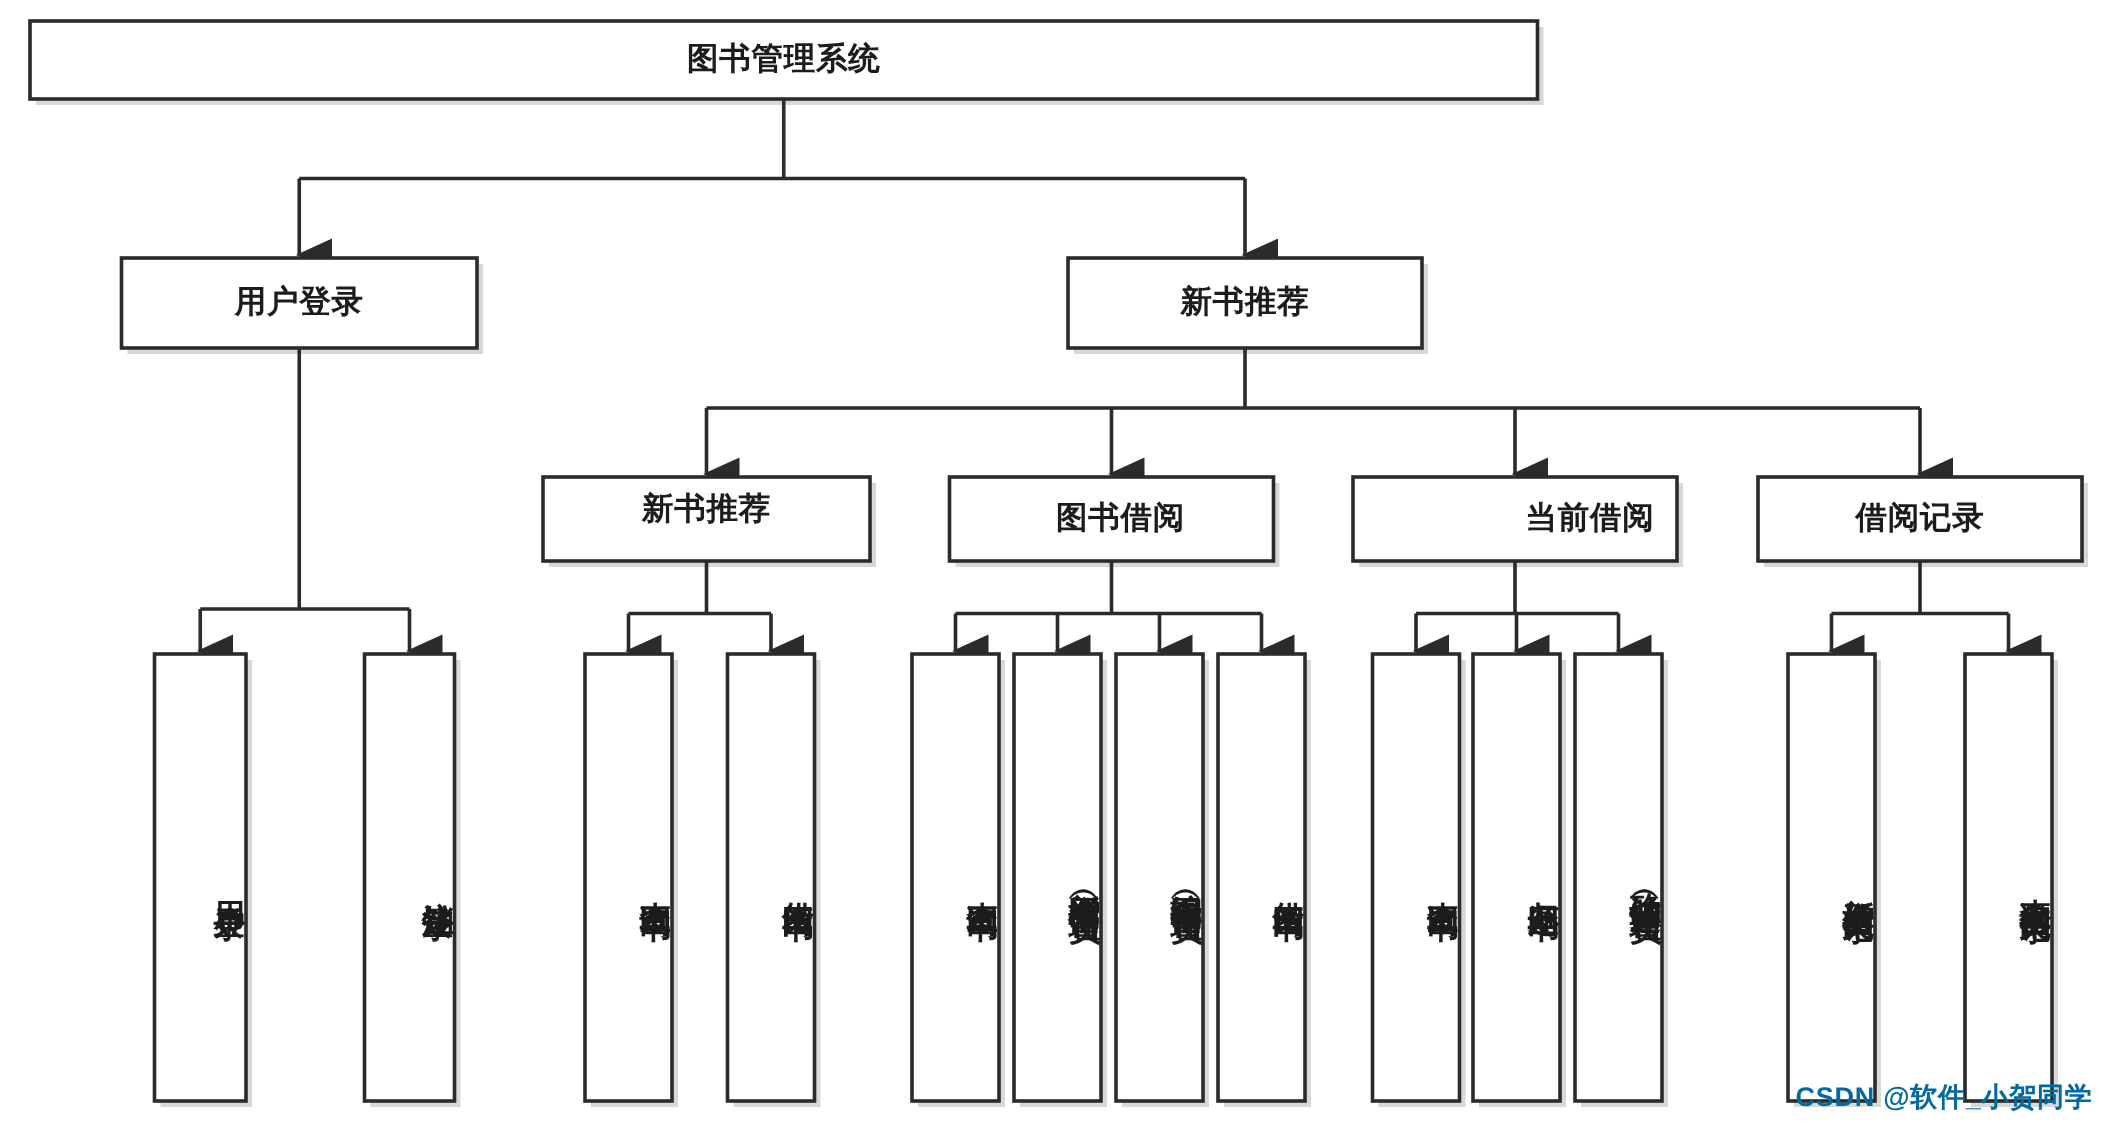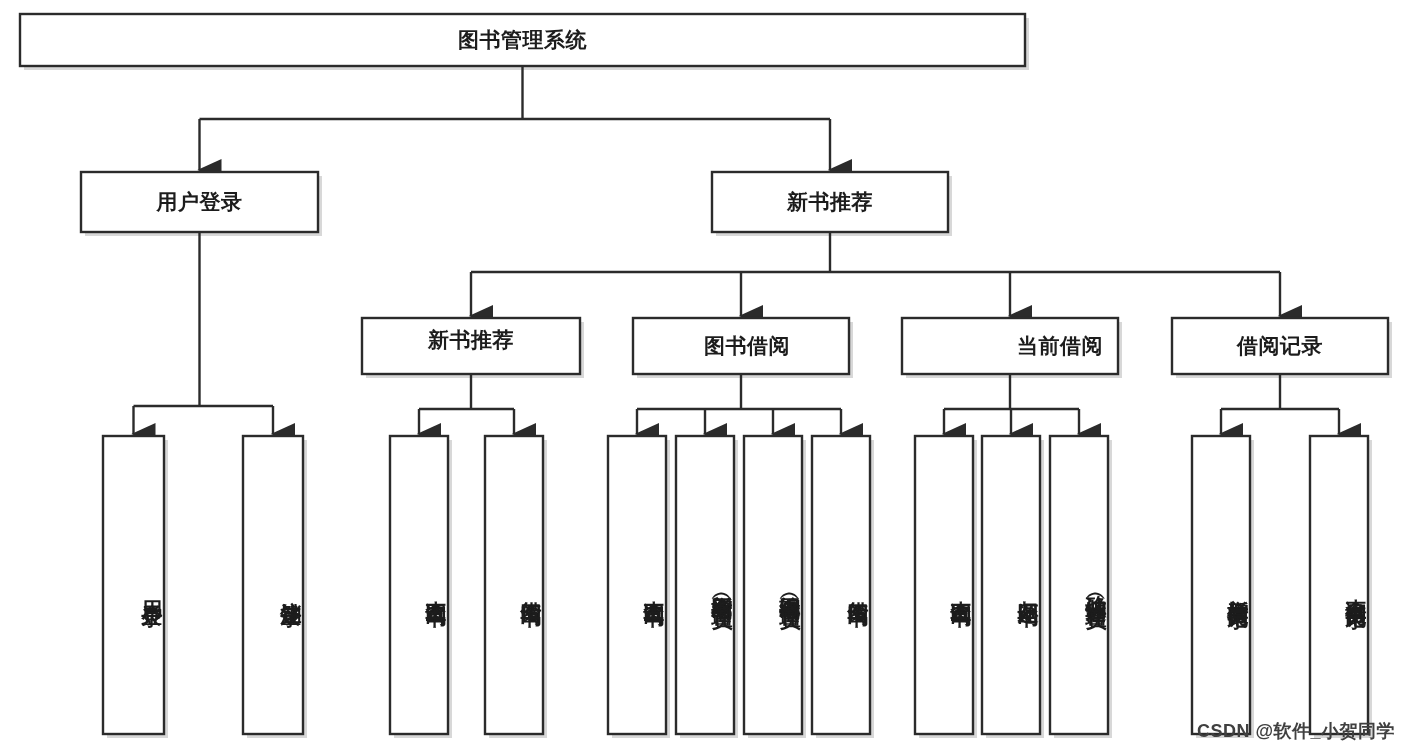--- a/index.html
+++ b/index.html
@@ -69,21 +69,21 @@
     justify-content: center;
   }
   .node-label.vertical.toplock {
     padding-top: 3px;
   }
   .watermark {
     position: absolute;
     right: 10px;
     bottom: 4px;
     font-size: 18px;
-    color: #404040;
+    color: #0369a1;
     font-family: "Liberation Sans", "DejaVu Sans", sans-serif;
     white-space: nowrap;
     letter-spacing: 0.5px;
   }
 </style>
 </head>
 <body>
 
 <div id="stage">
 

